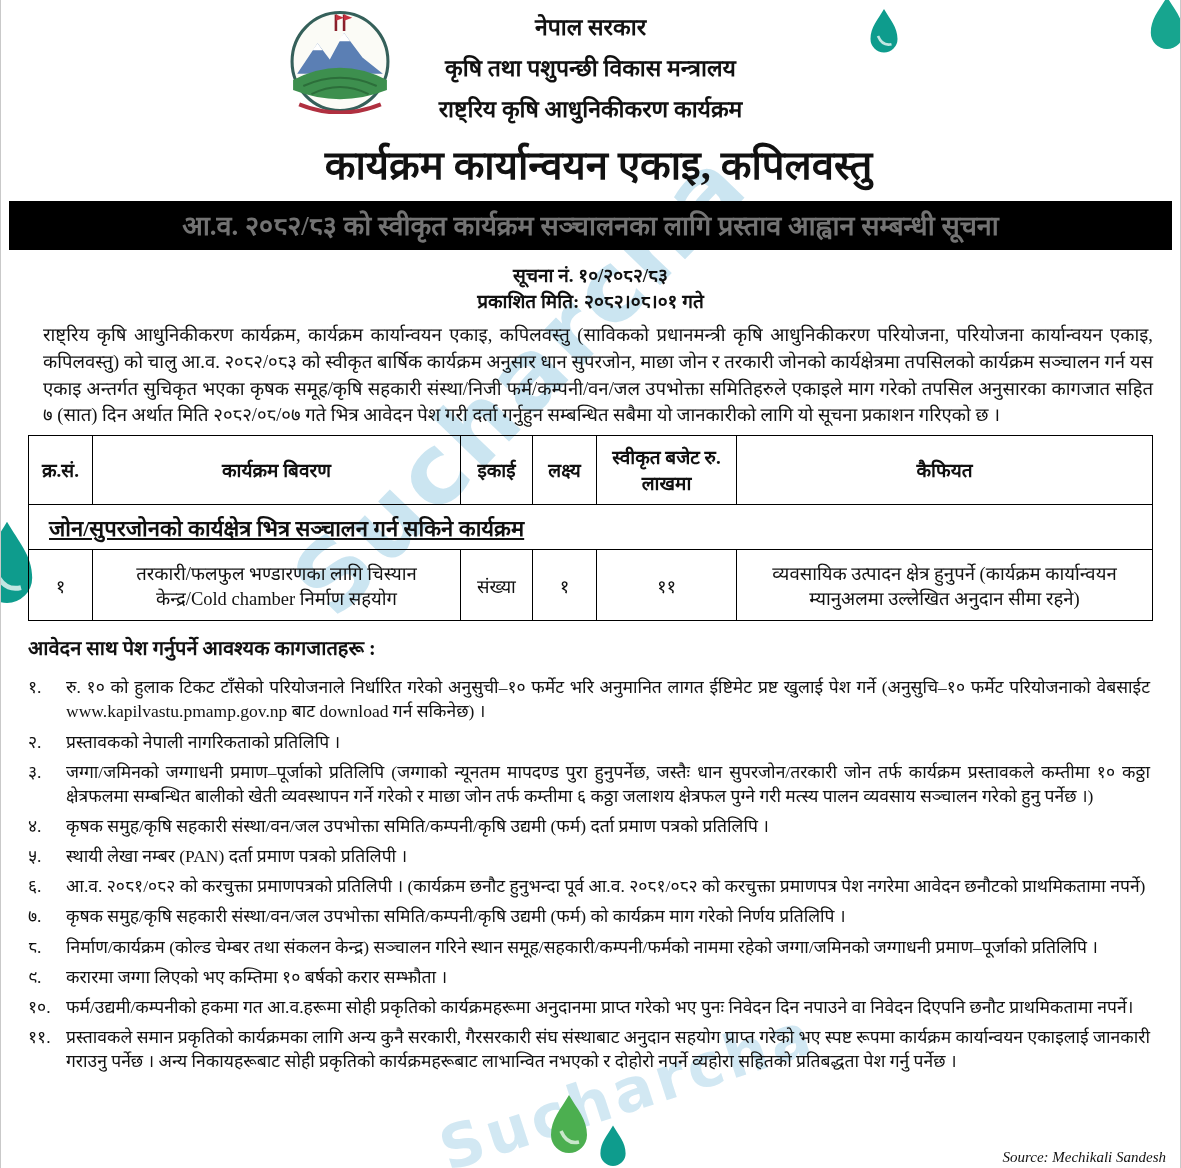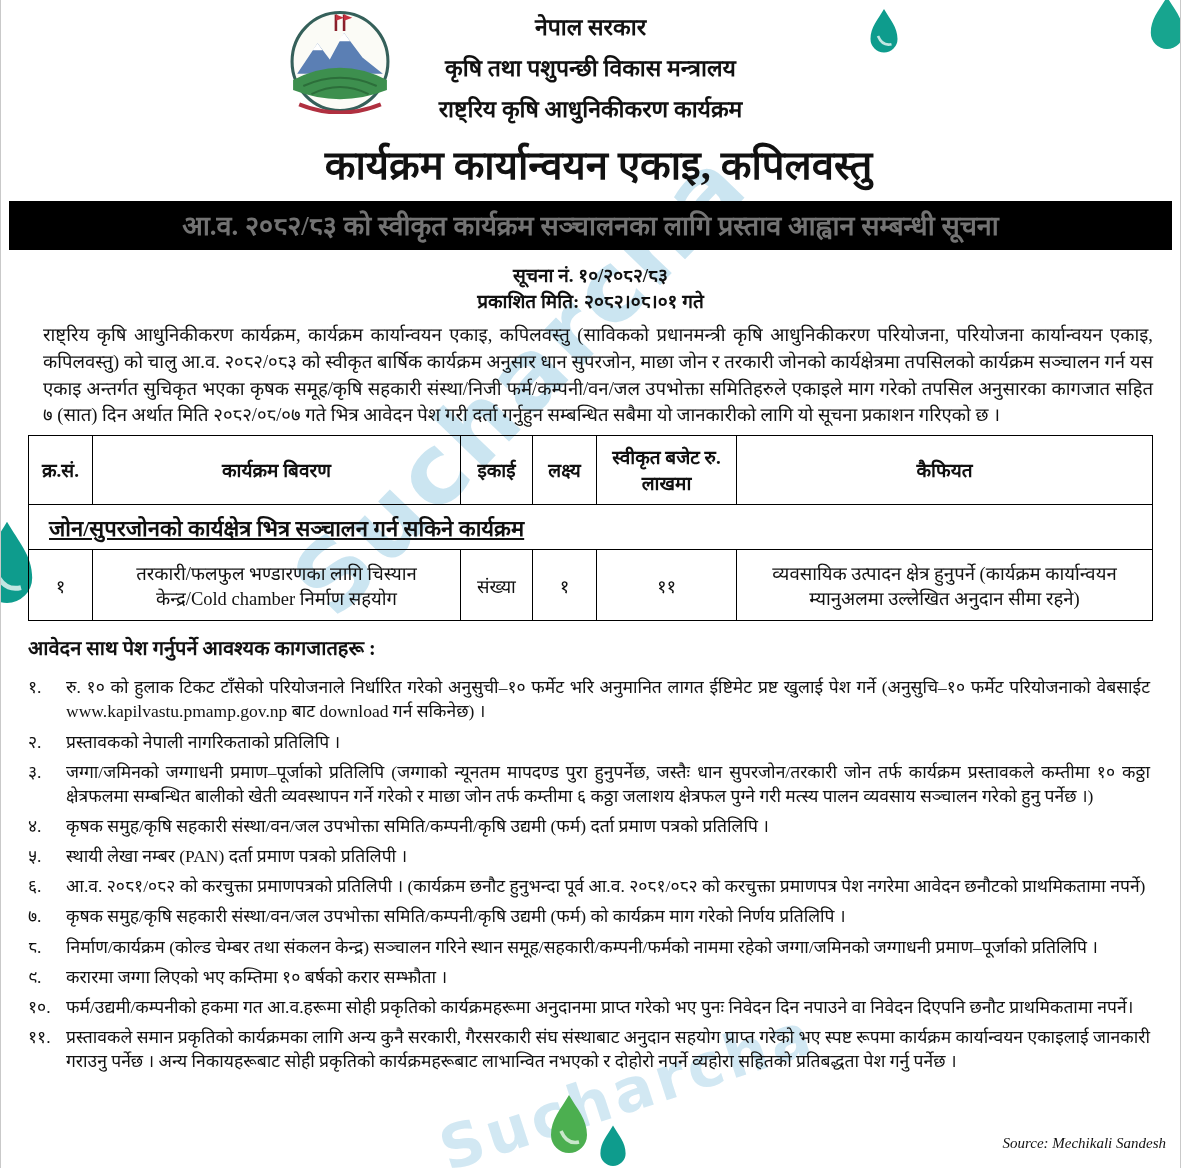--- a/index.html
+++ b/index.html
@@ -61,21 +61,21 @@
   tr.section-row td{font-weight:bold;text-align:left;padding:7px 20px;font-size:22px;text-decoration:underline;}
   tr.data-row td{height:60px;}
   
   .docs-heading{margin:13px 27px 14px 27px;font-weight:bold;font-size:20px;position:relative;z-index:1;}
   .docs-list{margin:8px 30px 0 27px;position:relative;z-index:1;}
   .doc-item{display:flex;margin-bottom:6px;font-size:17.5px;line-height:1.38;}
   .doc-no{flex:0 0 38px;font-weight:normal;}
   .doc-text{flex:1;text-align:justify;}
   
   .footer-source{
-    position:absolute;right:14px;bottom:16px;
+    position:absolute;right:14px;bottom:2px;
     font-size:15px;font-style:italic;z-index:2;
     font-family:"Liberation Serif","DejaVu Serif",serif;
   }
 </style>
 </head>
 <body>
 
 <div class="page">
 
   <div class="watermark wm-main">Sucharcha</div>

